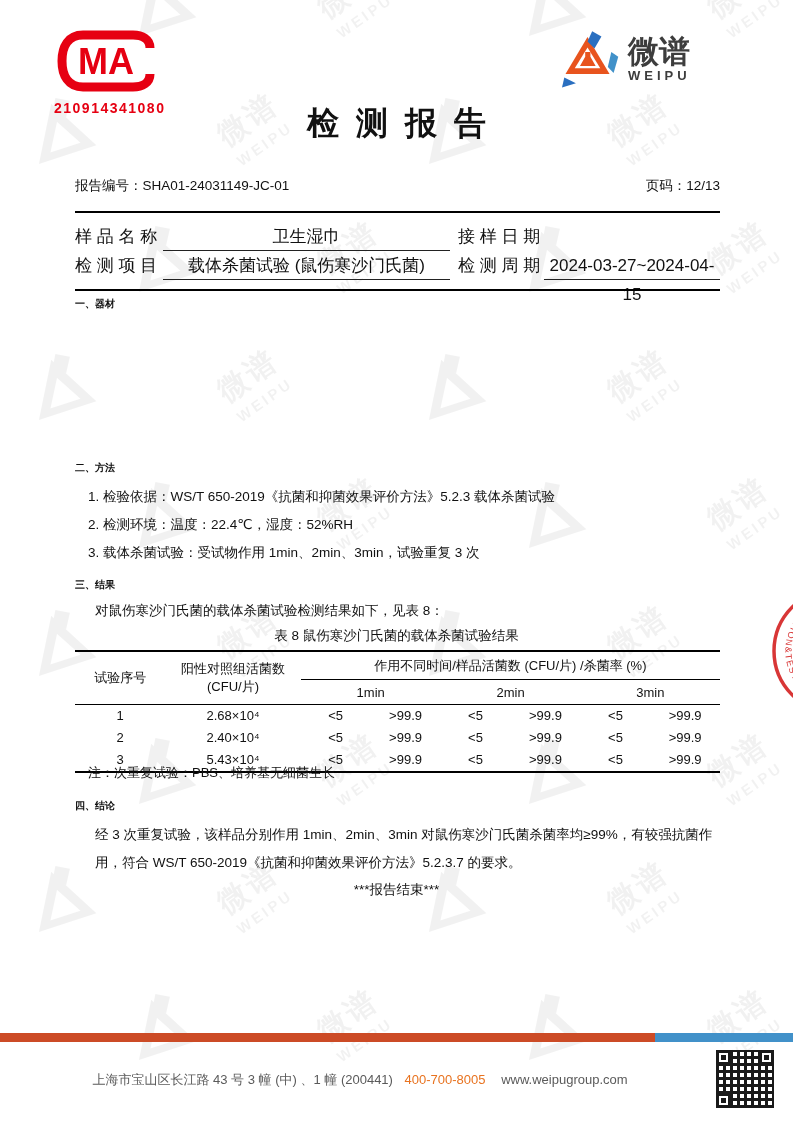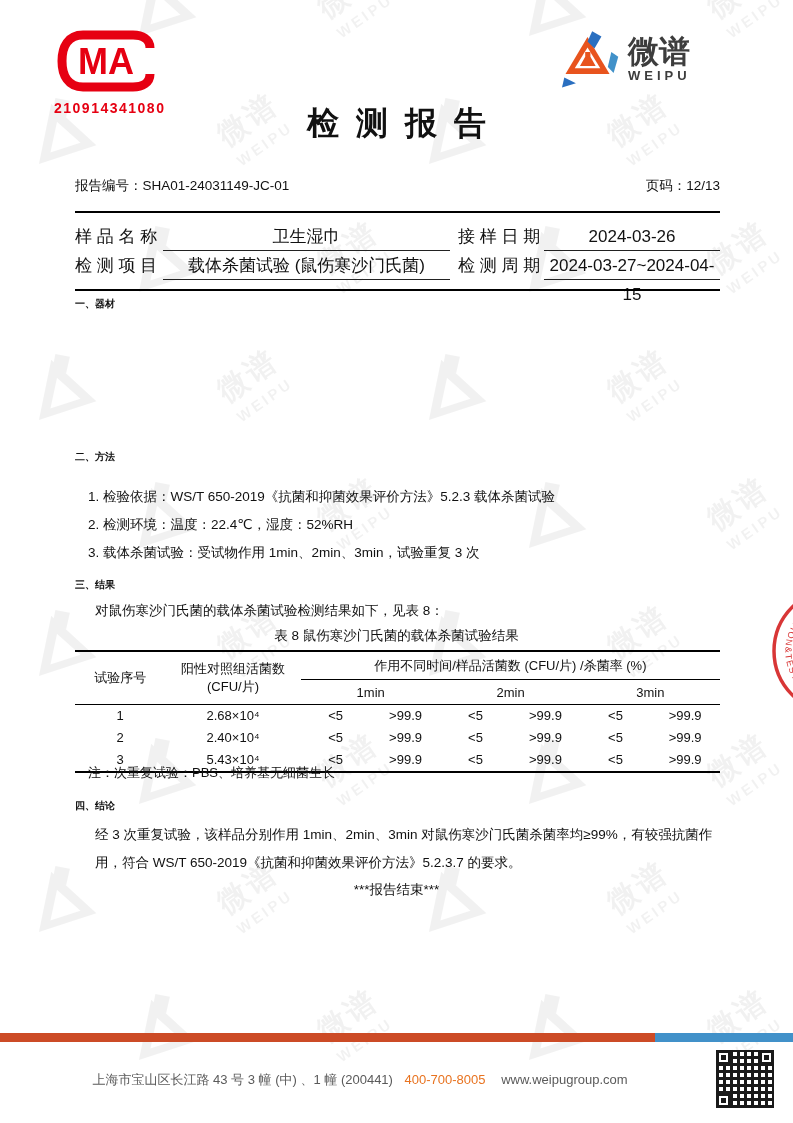--- a/index.html
+++ b/index.html
@@ -289,36 +289,35 @@
     </div>
 
     <div class="rule rule-1"></div>
 
     <div class="si">
       <div class="si-row">
         <span class="si-l1">样 品 名 称</span>
         <span class="si-v1">卫生湿巾</span>
         <span class="si-gap"></span>
         <span class="si-l2">接 样 日 期</span>
-        <span class="si-v2">2024-03-26</span>
       </div>
       <div class="si-row">
         <span class="si-l1">检 测 项 目</span>
         <span class="si-v1">载体杀菌试验 (鼠伤寒沙门氏菌)</span>
         <span class="si-gap"></span>
         <span class="si-l2">检 测 周 期</span>
         <span class="si-v2">2024-03-27~2024-04-15</span>
       </div>
     </div>
 
     <div class="rule rule-2"></div>
 
     <div class="sec-h" style="top:297px">一、器材</div>
 
-    <div class="sec-h" style="top:450px">二、方法</div>
+    <div class="sec-h" style="top:461px">二、方法</div>
     <div class="sec-list" style="top:483px">
       <div class="li">1. 检验依据：WS/T 650-2019《抗菌和抑菌效果评价方法》5.2.3 载体杀菌试验</div>
       <div class="li">2. 检测环境：温度：22.4℃，湿度：52%RH</div>
       <div class="li">3. 载体杀菌试验：受试物作用 1min、2min、3min，试验重复 3 次</div>
     </div>
 
     <div class="sec-h" style="top:578px">三、结果</div>
     <div class="s3-intro">对鼠伤寒沙门氏菌的载体杀菌试验检测结果如下，见表 8：</div>
     <div class="tbl-title">表 8 鼠伤寒沙门氏菌的载体杀菌试验结果</div>
 

